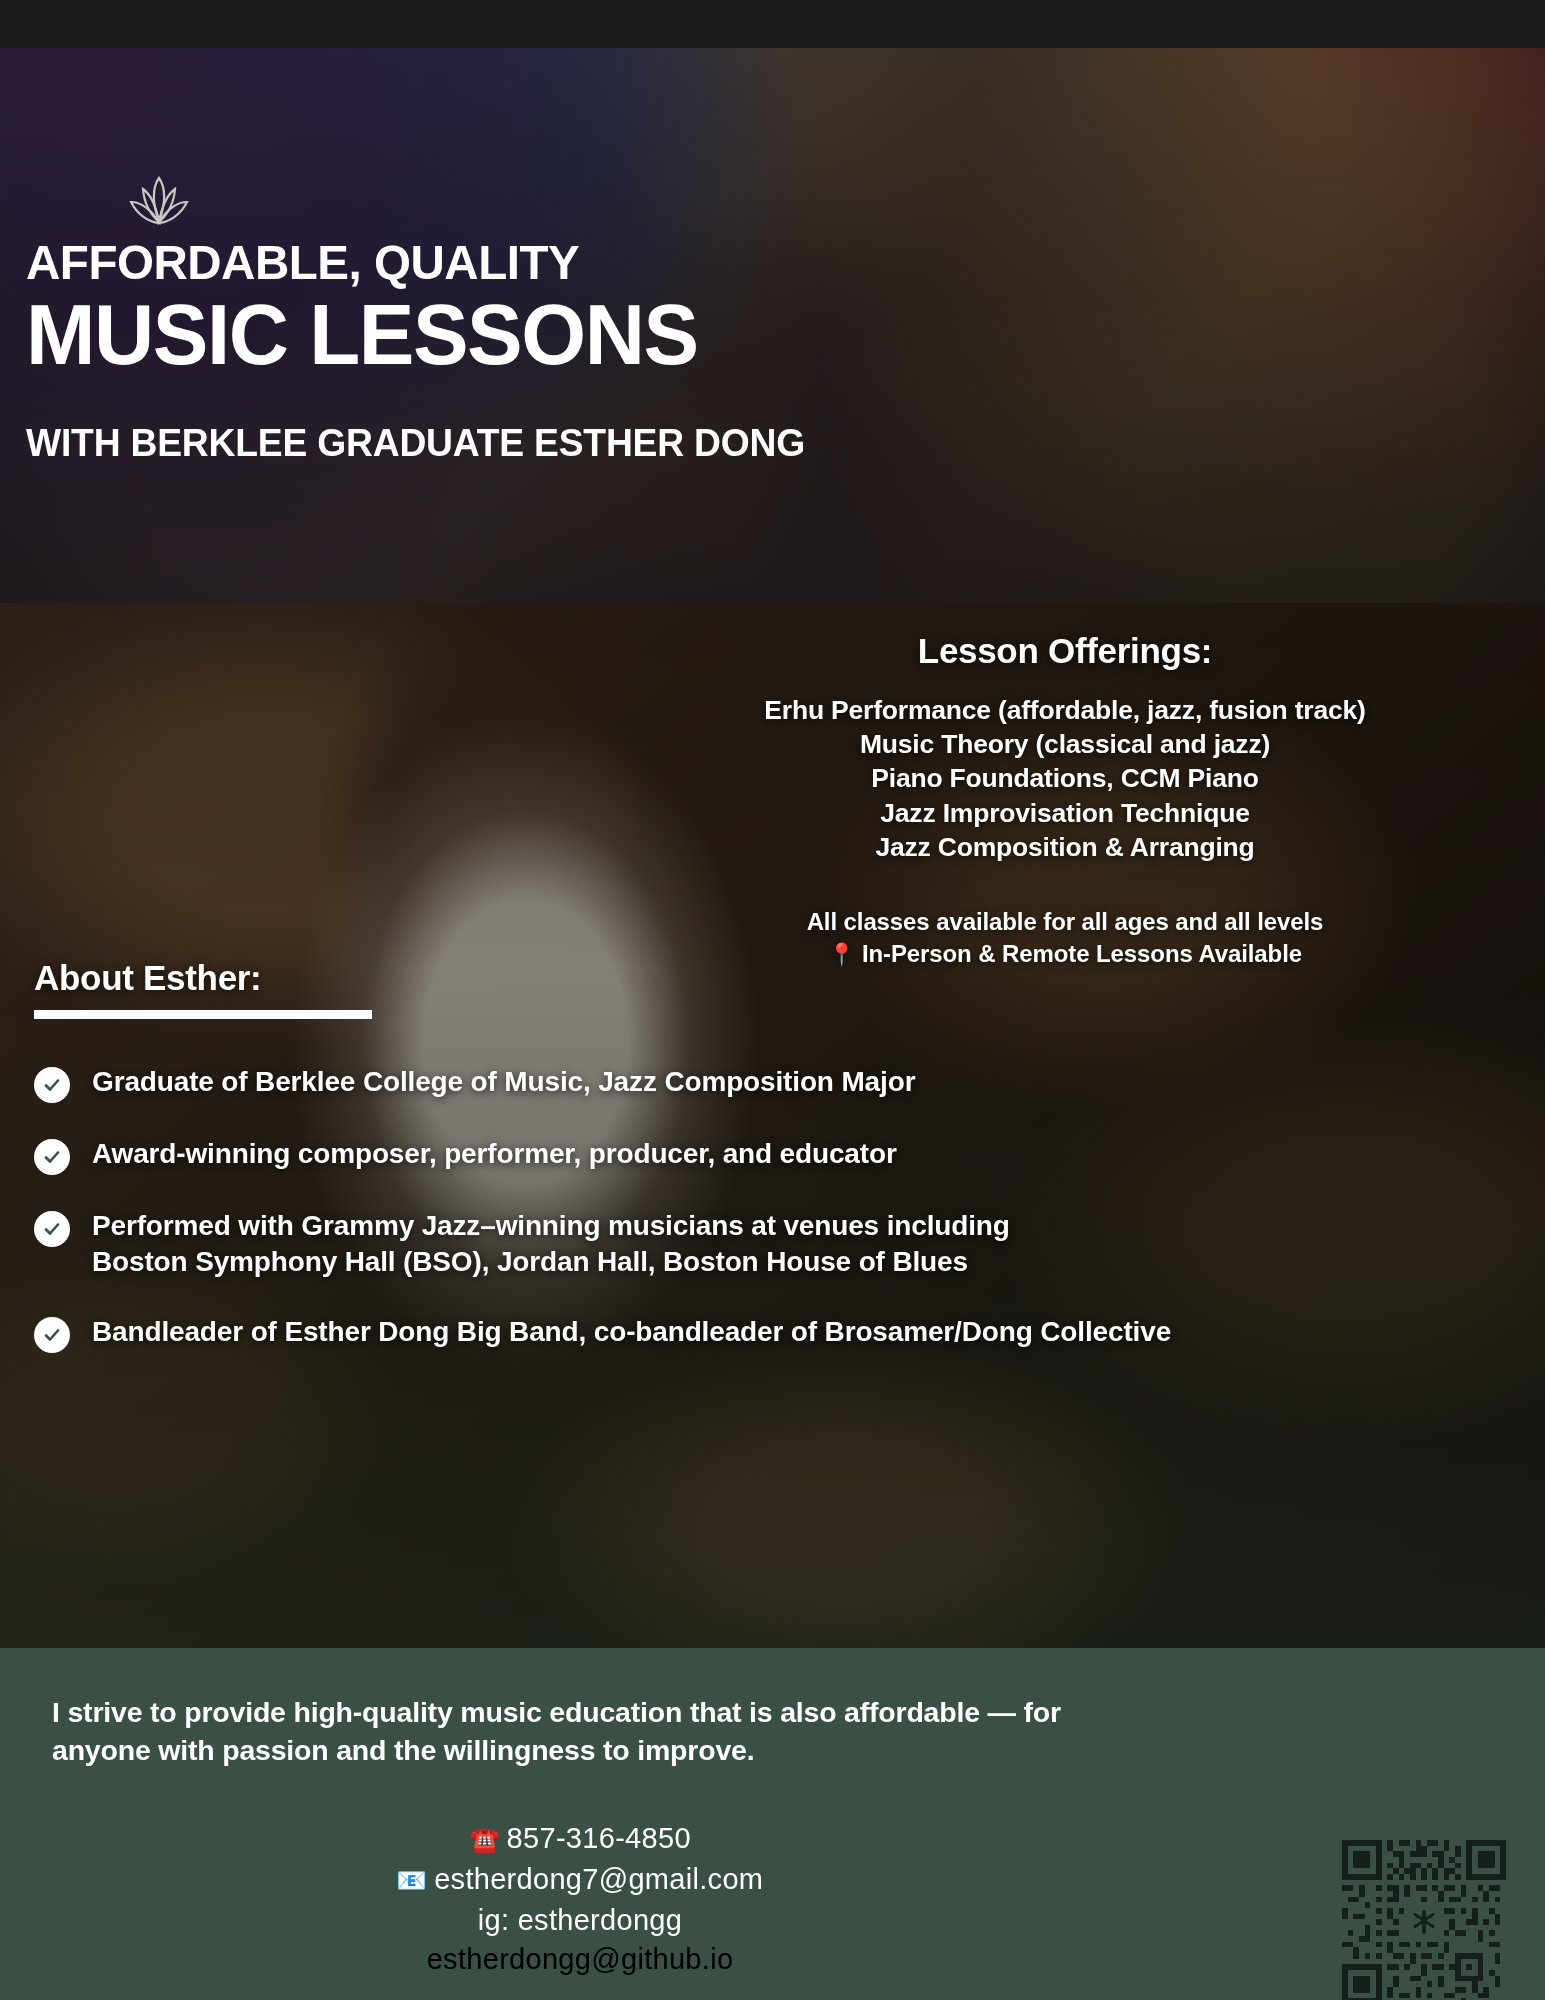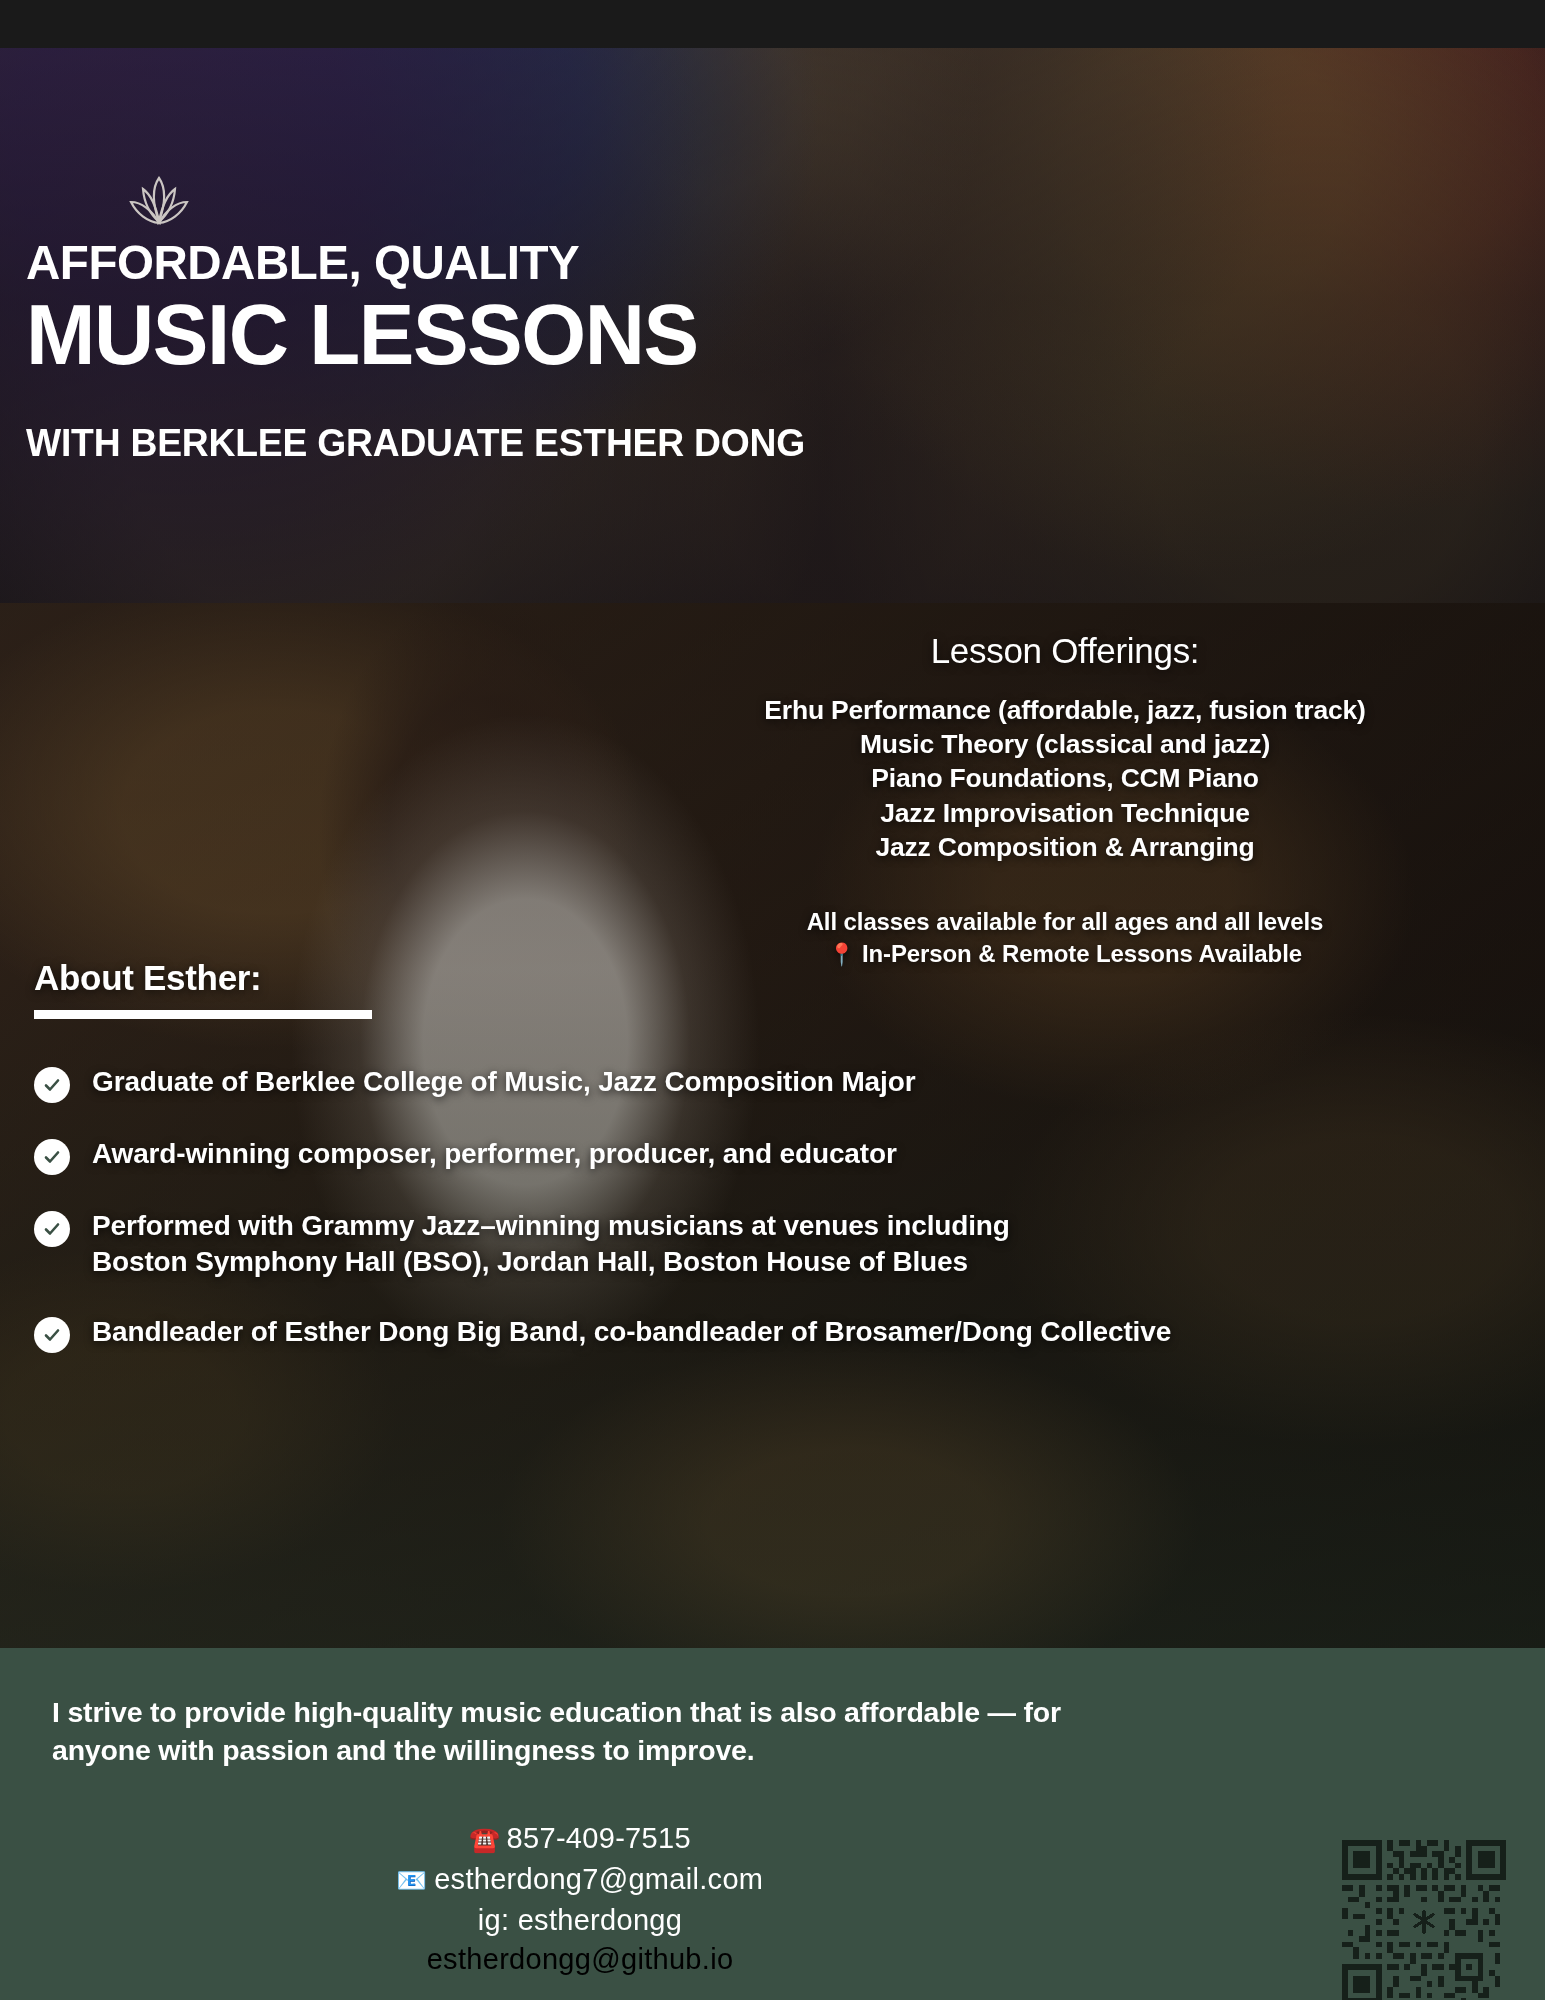--- a/index.html
+++ b/index.html
@@ -78,21 +78,21 @@
   .mid-scrim {
     position:absolute; inset:0;
     background:linear-gradient(180deg, rgba(12,10,9,.50) 0%, rgba(12,10,9,.42) 35%, rgba(18,22,17,.55) 70%, rgba(26,36,28,.62) 100%);
   }
 
   .offerings {
     position:absolute; right:20px; top:28px; width:920px;
     text-align:center; color:#fff;
   }
   .offer-title {
-    font-size:35px; font-weight:normal; letter-spacing:-0.3px;
+    font-size:35px; font-weight:bold; letter-spacing:-0.3px;
     text-shadow:0 2px 10px rgba(0,0,0,.65);
   }
   .offer-list { margin-top:22px; }
   .offer-list div {
     font-size:26.5px; font-weight:bold; line-height:1.29;
     letter-spacing:-0.2px;
     text-shadow:0 2px 9px rgba(0,0,0,.7);
   }
   .offer-note { margin-top:42px; }
   .offer-note div {
@@ -250,21 +250,21 @@
         </div>
       </div>
     </div>
   </div>
 
   <div class="foot">
     <div class="mission">I strive to provide high-quality music education that is also affordable — for anyone with passion and the willingness to improve.</div>
 
     <div class="contact">
       <div class="contact-line">
-        <span class="gl">☎️</span><span>857-409-7515</span>
+        <span class="gl">☎️</span><span>857-316-4850</span>
       </div>
       <div class="contact-line">
         <span class="gl">📧</span><span>estherdong7@gmail.com</span>
       </div>
       <div class="contact-line">ig: estherdongg</div>
     </div>
   </div>
 
   <div class="site">estherdongg@github.io</div>
 

